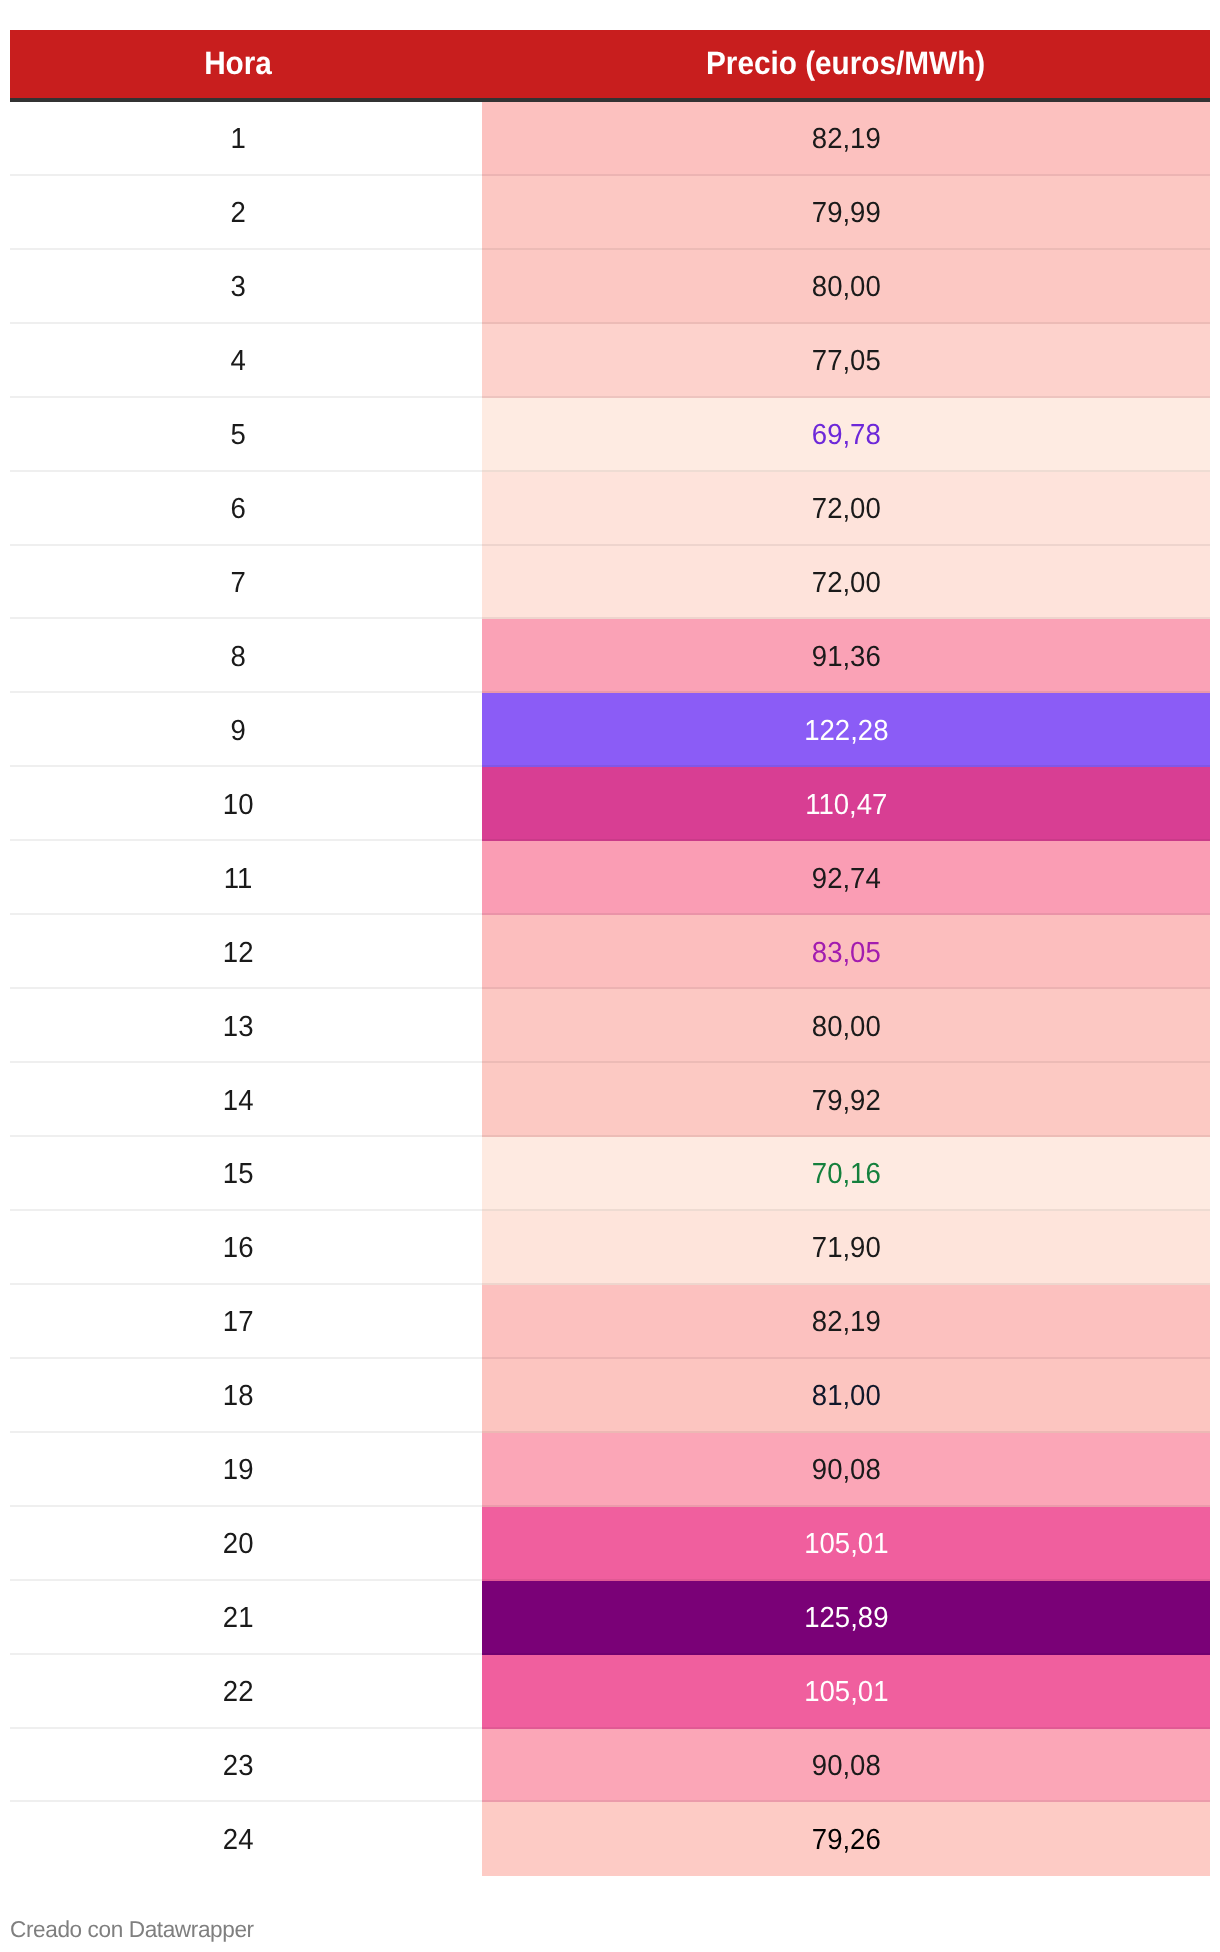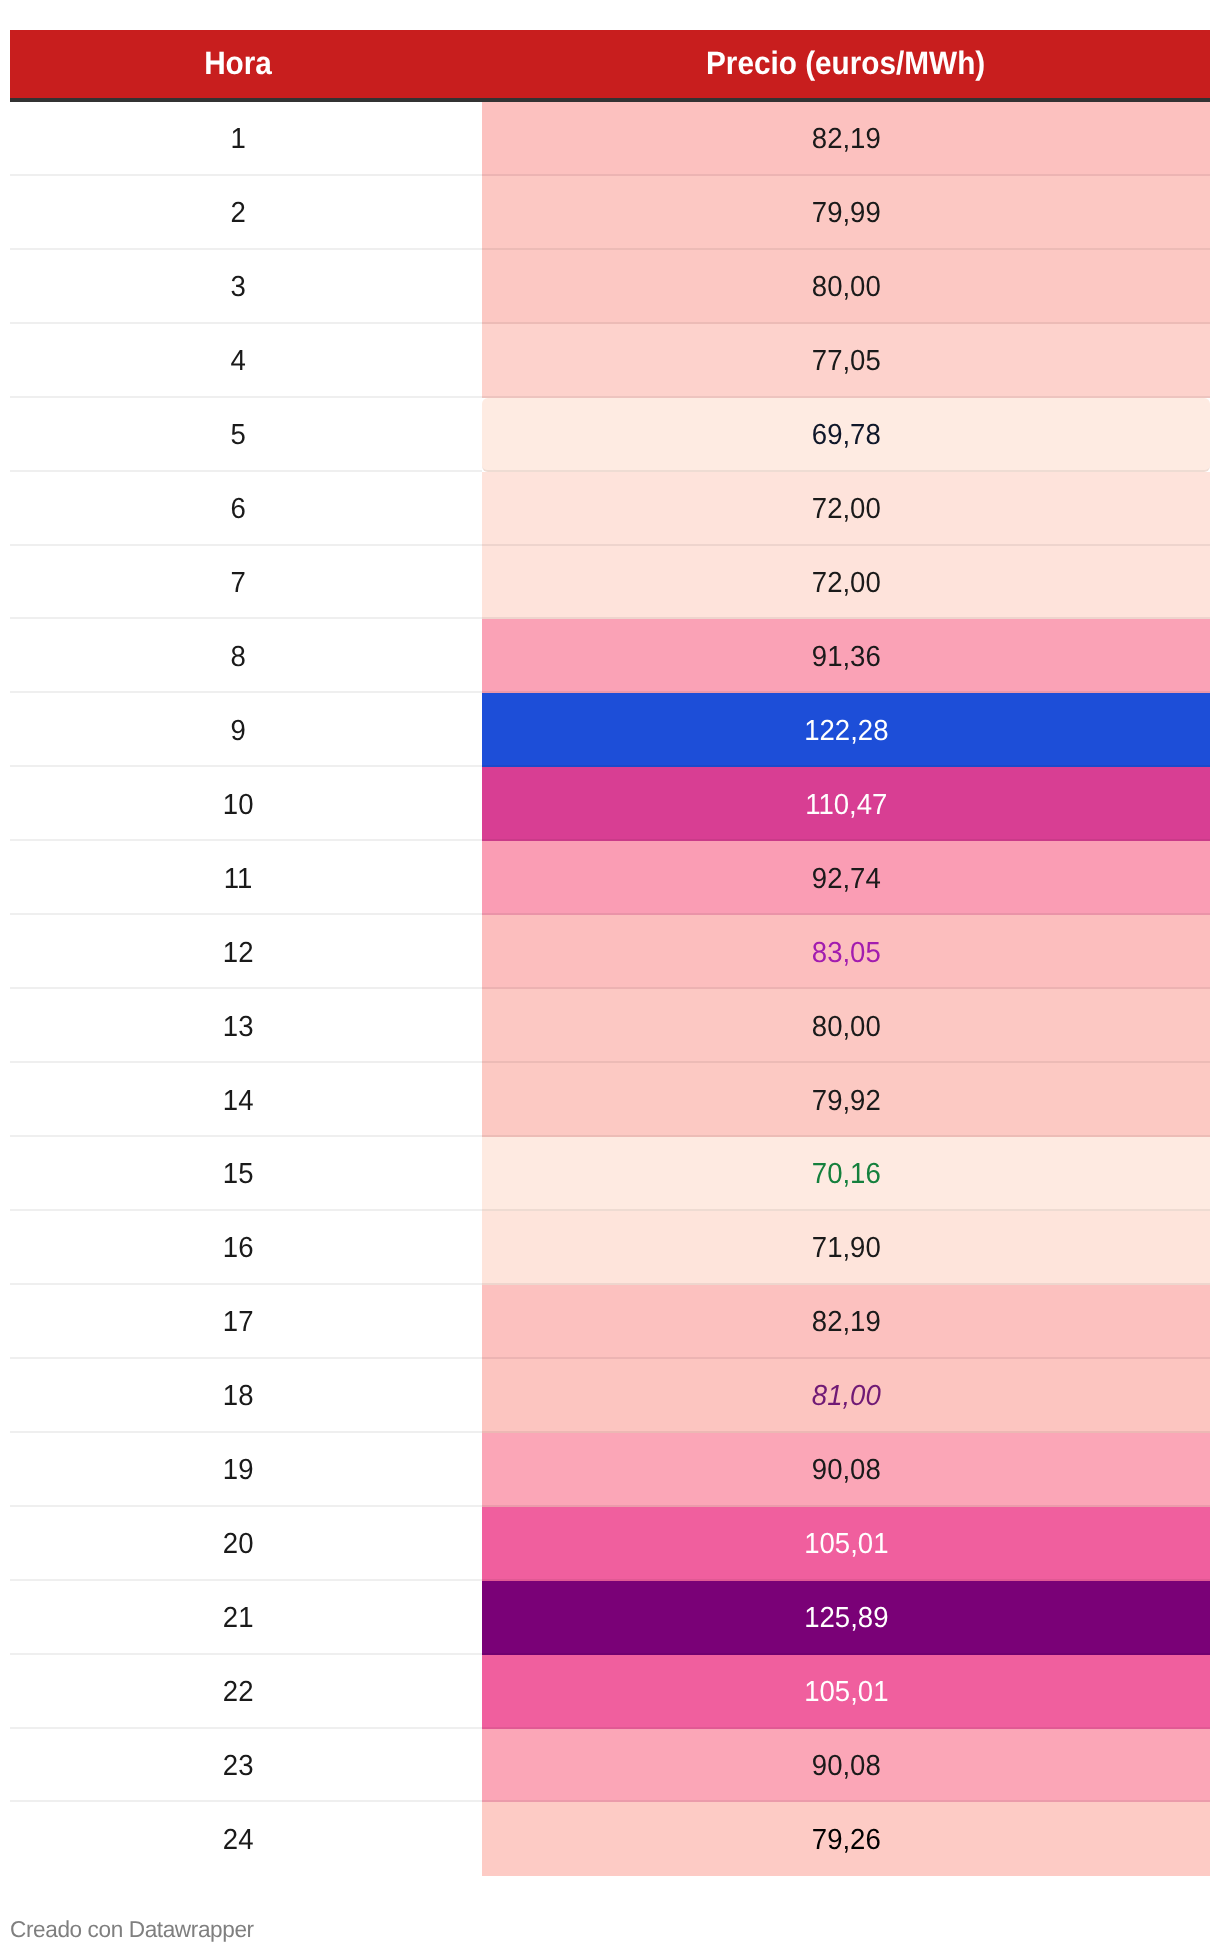--- a/index.html
+++ b/index.html
@@ -122,37 +122,37 @@
         <tr>
           <td class="td-hora"><span class="clabel">3</span></td>
           <td class="td-precio" style="background: rgb(252, 200, 195); color: rgb(26, 26, 26);"><span class="clabel">80,00</span></td>
         </tr>
         <tr>
           <td class="td-hora"><span class="clabel">4</span></td>
           <td class="td-precio" style="background: rgb(253, 210, 204); color: rgb(26, 26, 26);"><span class="clabel">77,05</span></td>
         </tr>
         <tr>
           <td class="td-hora"><span class="clabel">5</span></td>
-          <td class="td-precio" style="background: rgb(254, 235, 226); color: #0f172a; border-radius: 6px;"><span class="clabel">69,78</span></td>
+          <td class="td-precio" style="background: rgb(254, 235, 226); color: #6d28d9;"><span class="clabel">69,78</span></td>
         </tr>
         <tr>
           <td class="td-hora"><span class="clabel">6</span></td>
           <td class="td-precio" style="background: rgb(254, 227, 219); color: rgb(26, 26, 26);"><span class="clabel">72,00</span></td>
         </tr>
         <tr>
           <td class="td-hora"><span class="clabel">7</span></td>
           <td class="td-precio" style="background: rgb(254, 227, 219); color: rgb(26, 26, 26);"><span class="clabel">72,00</span></td>
         </tr>
         <tr>
           <td class="td-hora"><span class="clabel">8</span></td>
           <td class="td-precio" style="background: rgb(250, 162, 182); color: rgb(26, 26, 26);"><span class="clabel">91,36</span></td>
         </tr>
         <tr>
           <td class="td-hora"><span class="clabel">9</span></td>
-          <td class="td-precio" style="background: #1d4ed8; color: rgb(255, 255, 255);"><span class="clabel">122,28</span></td>
+          <td class="td-precio" style="background: #8b5cf6; color: rgb(255, 255, 255);"><span class="clabel">122,28</span></td>
         </tr>
         <tr>
           <td class="td-hora"><span class="clabel">10</span></td>
           <td class="td-precio" style="background: rgb(216, 62, 147); color: rgb(255, 255, 255);"><span class="clabel">110,47</span></td>
         </tr>
         <tr>
           <td class="td-hora"><span class="clabel">11</span></td>
           <td class="td-precio" style="background: rgb(250, 157, 180); color: rgb(26, 26, 26);"><span class="clabel">92,74</span></td>
         </tr>
         <tr>
@@ -174,21 +174,21 @@
         <tr>
           <td class="td-hora"><span class="clabel">16</span></td>
           <td class="td-precio" style="background: rgb(254, 228, 219); color: rgb(26, 26, 26);"><span class="clabel">71,90</span></td>
         </tr>
         <tr>
           <td class="td-hora"><span class="clabel">17</span></td>
           <td class="td-precio" style="background: rgb(252, 193, 191); color: rgb(26, 26, 26);"><span class="clabel">82,19</span></td>
         </tr>
         <tr>
           <td class="td-hora"><span class="clabel">18</span></td>
-          <td class="td-precio" style="background: rgb(252, 197, 192); color: #701a75; font-style: italic;"><span class="clabel">81,00</span></td>
+          <td class="td-precio" style="background: rgb(252, 197, 192); color: #0f172a;"><span class="clabel">81,00</span></td>
         </tr>
         <tr>
           <td class="td-hora"><span class="clabel">19</span></td>
           <td class="td-precio" style="background: rgb(251, 166, 183); color: rgb(26, 26, 26);"><span class="clabel">90,08</span></td>
         </tr>
         <tr>
           <td class="td-hora"><span class="clabel">20</span></td>
           <td class="td-precio" style="background: rgb(240, 95, 158); color: rgb(255, 255, 255);"><span class="clabel">105,01</span></td>
         </tr>
         <tr>

